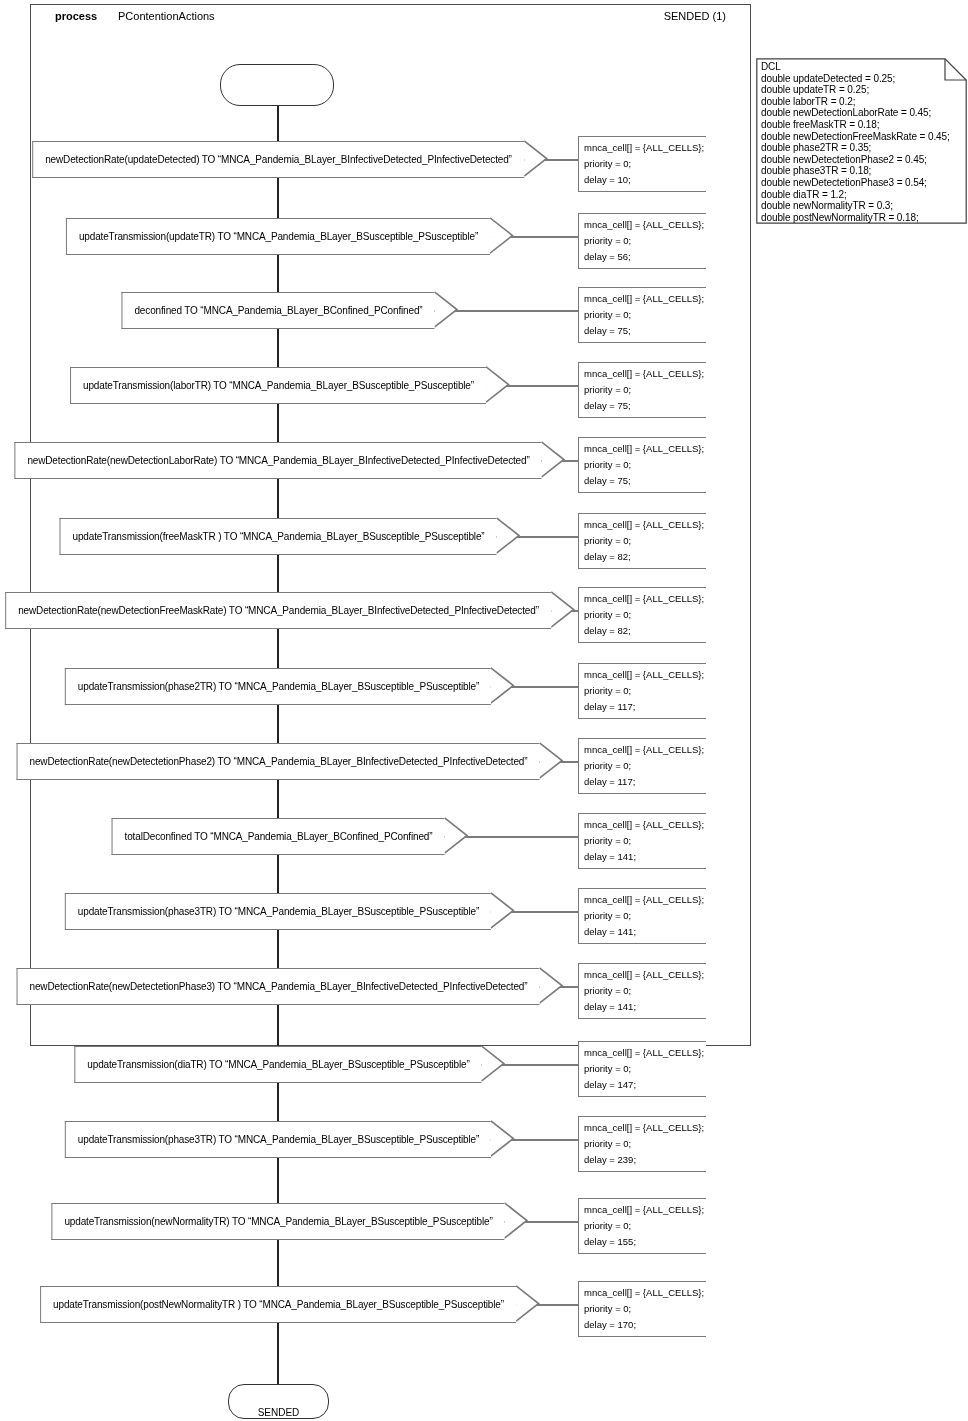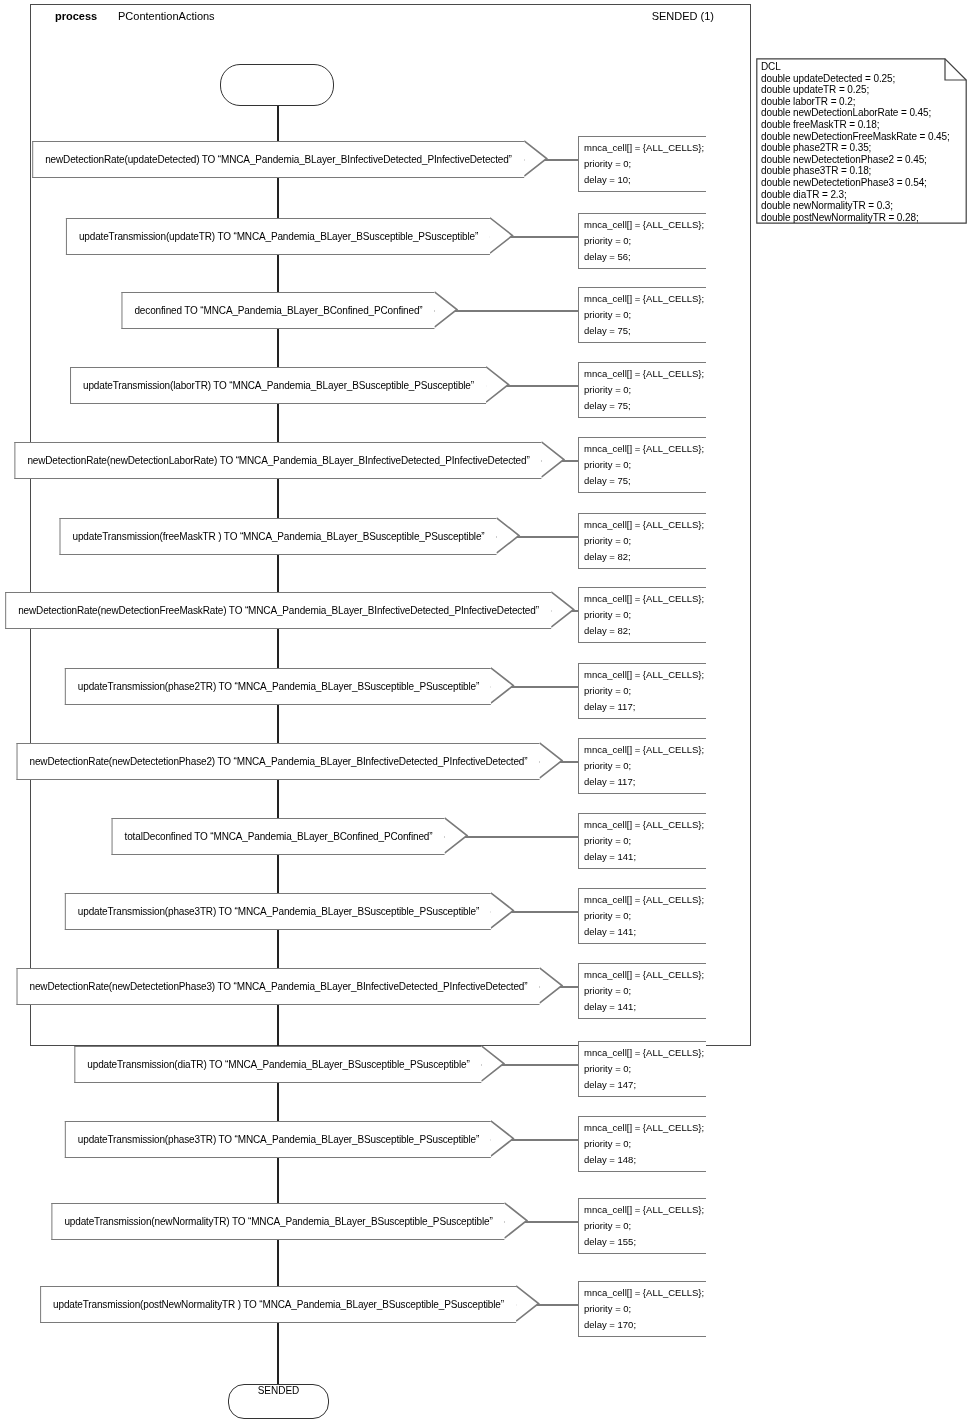--- a/index.html
+++ b/index.html
@@ -3,24 +3,24 @@
 <meta charset="utf-8">
 <style>
   html,body{margin:0;padding:0;background:#fff;}
   #canvas{position:relative;width:968px;height:1421px;background:#fff;
           font-family:"Liberation Sans", sans-serif;color:#000;overflow:visible;}
   .frame{position:absolute;left:30px;top:4px;width:719px;height:1040px;
          border:1.2px solid #4a4a4a;background:transparent;z-index:0;}
   .hdr{position:absolute;top:10px;font-size:11px;white-space:nowrap;z-index:2;}
   .hdr.kind{left:55px;font-weight:bold;}
   .hdr.name{left:118px;font-weight:normal;}
-  .hdr.page{right:254px;font-weight:normal;}
+  .hdr.page{right:242px;font-weight:normal;}
   .spine{position:absolute;left:277px;width:1.5px;background:#222;z-index:0;}
   .stadium{position:absolute;border:1.2px solid #333;background:#fff;z-index:1;
-           display:flex;align-items:flex-start;justify-content:center;font-size:10px;}
+           display:flex;align-items:flex-end;justify-content:center;font-size:10px;}
   .stadium.start{left:220px;top:64px;width:112px;height:40px;border-radius:20px;}
   .stadium.end{left:228px;top:1384px;width:99px;height:33px;border-radius:16px;}
   .row{position:absolute;left:0;width:968px;height:0;}
   .connector{position:absolute;left:278px;top:18px;width:300px;height:1.6px;
              background:#7a7a7a;z-index:0;}
   .send-shape{position:absolute;left:278px;top:0;transform:translateX(-50%);
               height:37px;box-sizing:border-box;border:1.6px solid #7a7a7a;border-right:none;
               background:#fff;z-index:1;display:flex;align-items:center;
               padding:0 12px;white-space:nowrap;font-size:10px;letter-spacing:-0.15px;text-align:center;}
   .send-shape .tip{position:absolute;left:100%;top:-1.6px;}
@@ -51,23 +51,23 @@
     <div>double updateDetected = 0.25;</div>
         <div>double updateTR = 0.25;</div>
         <div>double laborTR = 0.2;</div>
         <div>double newDetectionLaborRate = 0.45;</div>
         <div>double freeMaskTR = 0.18;</div>
         <div>double newDetectionFreeMaskRate = 0.45;</div>
         <div>double phase2TR = 0.35;</div>
         <div>double newDetectetionPhase2 = 0.45;</div>
         <div>double phase3TR = 0.18;</div>
         <div>double newDetectetionPhase3 = 0.54;</div>
-        <div>double diaTR = 2.3;</div>
+        <div>double diaTR = 1.2;</div>
         <div>double newNormalityTR = 0.3;</div>
-        <div>double postNewNormalityTR = 0.28;</div>
+        <div>double postNewNormalityTR = 0.18;</div>
       </div>
   </div>
 
   <div class="stadium start"></div>
   <div class="stadium end">
     <span>SENDED</span>
   </div>
 <div class="spine" style="top: 104px; height: 37px;"></div>
   <div class="row" style="top: 141px;">
     <div class="connector"></div>
@@ -268,21 +268,21 @@
     <div class="connector"></div>
     <div class="send-shape">
       <span class="send-label">updateTransmission(phase3TR) TO “MNCA_Pandemia_BLayer_BSusceptible_PSusceptible”</span>
       <svg class="tip" width="24" height="37" viewBox="0 0 24 37">
         <path d="M0,0.8 L22.5,18.5 L0,36.2" fill="#ffffff" stroke="#7a7a7a" stroke-width="1.6"></path>
       </svg>
     </div>
     <div class="comment">
       <div class="c1">mnca_cell[] = {ALL_CELLS};</div>
       <div class="c2">priority = 0;</div>
-      <div class="c3">delay = 148;</div>
+      <div class="c3">delay = 239;</div>
     </div>
   </div>
 <div class="spine" style="top: 1158px; height: 45px;"></div>
   <div class="row" style="top: 1203px;">
     <div class="connector"></div>
     <div class="send-shape">
       <span class="send-label">updateTransmission(newNormalityTR) TO “MNCA_Pandemia_BLayer_BSusceptible_PSusceptible”</span>
       <svg class="tip" width="24" height="37" viewBox="0 0 24 37">
         <path d="M0,0.8 L22.5,18.5 L0,36.2" fill="#ffffff" stroke="#7a7a7a" stroke-width="1.6"></path>
       </svg>

